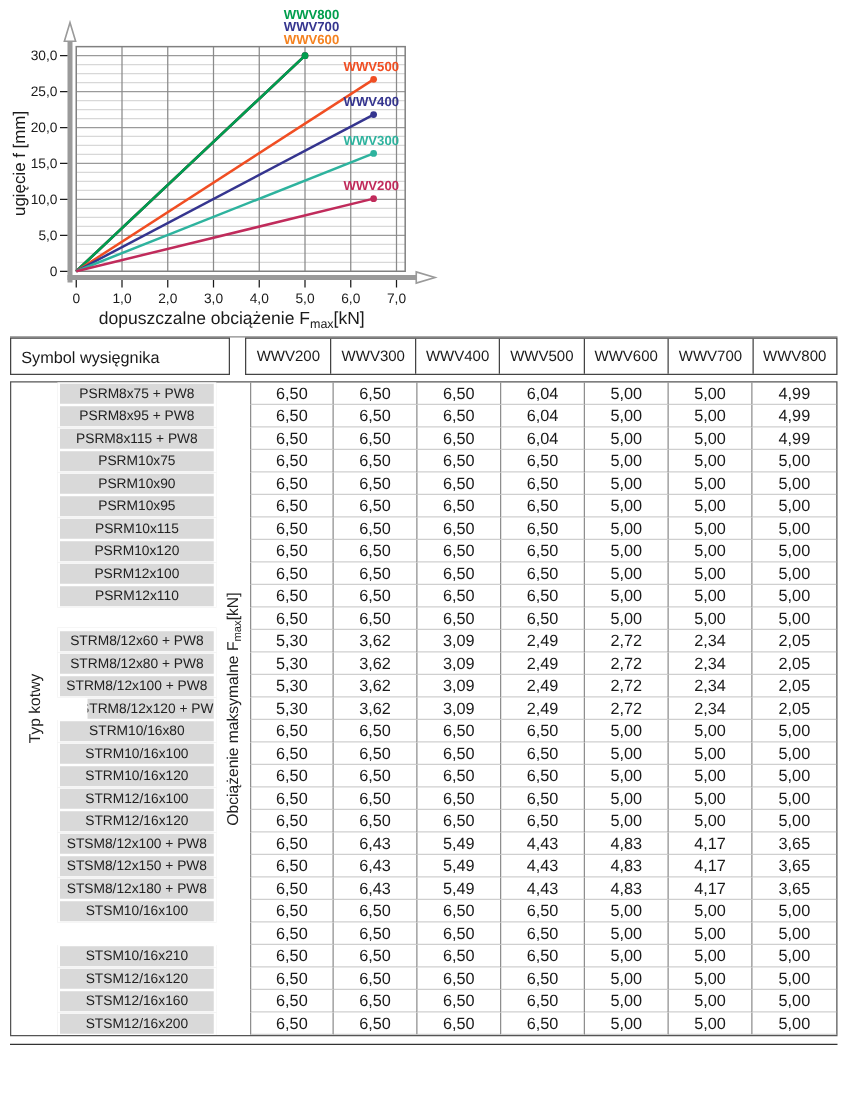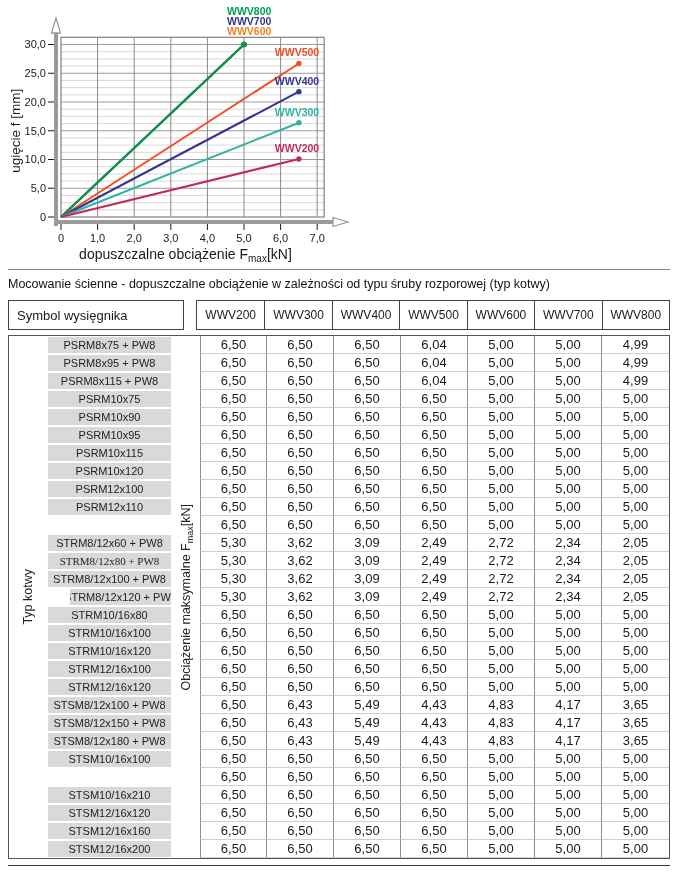--- a/index.html
+++ b/index.html
@@ -126,21 +126,20 @@
         <text x="223" y="12" font-size="10.5" font-weight="bold" fill="#019E4D">WWV800</text>
         <text x="223" y="22" font-size="10.5" font-weight="bold" fill="#35358F">WWV700</text>
         <text x="223" y="32" font-size="10.5" font-weight="bold" fill="#F5821F">WWV600</text>
         <text x="16" y="127.75" text-anchor="middle" font-size="13.5" fill="#1a1a1a" transform="rotate(-90 16 127.75)">ugięcie f [mm]</text>
         <text x="181.44" y="256" text-anchor="middle" font-size="14" fill="#1a1a1a"><tspan>dopuszczalne obciążenie F</tspan><tspan font-size="10" dy="3">max</tspan><tspan dy="-3">[kN]</tspan></text>
       </svg>
   </div>
 
   <div class="hr"></div>
 
-  <div class="caption">Mocowanie ścienne - dopuszczalne obciążenie w zależności od typu śruby rozporowej (typ kotwy)</div>
 
   <div class="table">
     <div class="thead">
       <div class="th-symbol">Symbol wysięgnika</div>
       <div class="th-wwv-strip" id="wwv-headers">
           <div class="th-cell">WWV200</div>
           <div class="th-cell">WWV300</div>
           <div class="th-cell">WWV400</div>
           <div class="th-cell">WWV500</div>
           <div class="th-cell">WWV600</div>
@@ -244,21 +243,21 @@
         <div class="rval" style="grid-area: 11 / 9;">5,00</div>
         <div class="rval last" style="grid-area: 11 / 10;">5,00</div>
         <div class="rlabel" style="grid-area: 12 / 2;">STRM8/12x60 + PW8</div>
         <div class="rval first" style="grid-area: 12 / 4;">5,30</div>
         <div class="rval" style="grid-area: 12 / 5;">3,62</div>
         <div class="rval" style="grid-area: 12 / 6;">3,09</div>
         <div class="rval" style="grid-area: 12 / 7;">2,49</div>
         <div class="rval" style="grid-area: 12 / 8;">2,72</div>
         <div class="rval" style="grid-area: 12 / 9;">2,34</div>
         <div class="rval last" style="grid-area: 12 / 10;">2,05</div>
-        <div class="rlabel" style="grid-area: 13 / 2; font-family: Liberation Serif, serif;">STRM8/12x80 + PW8</div>
+        <div class="rlabel" style="grid-area: 13 / 2;">STRM8/12x80 + PW8</div>
         <div class="rval first" style="grid-area: 13 / 4;">5,30</div>
         <div class="rval" style="grid-area: 13 / 5;">3,62</div>
         <div class="rval" style="grid-area: 13 / 6;">3,09</div>
         <div class="rval" style="grid-area: 13 / 7;">2,49</div>
         <div class="rval" style="grid-area: 13 / 8;">2,72</div>
         <div class="rval" style="grid-area: 13 / 9;">2,34</div>
         <div class="rval last" style="grid-area: 13 / 10;">2,05</div>
         <div class="rlabel" style="grid-area: 14 / 2;">STRM8/12x100 + PW8</div>
         <div class="rval first" style="grid-area: 14 / 4;">5,30</div>
         <div class="rval" style="grid-area: 14 / 5;">3,62</div>

